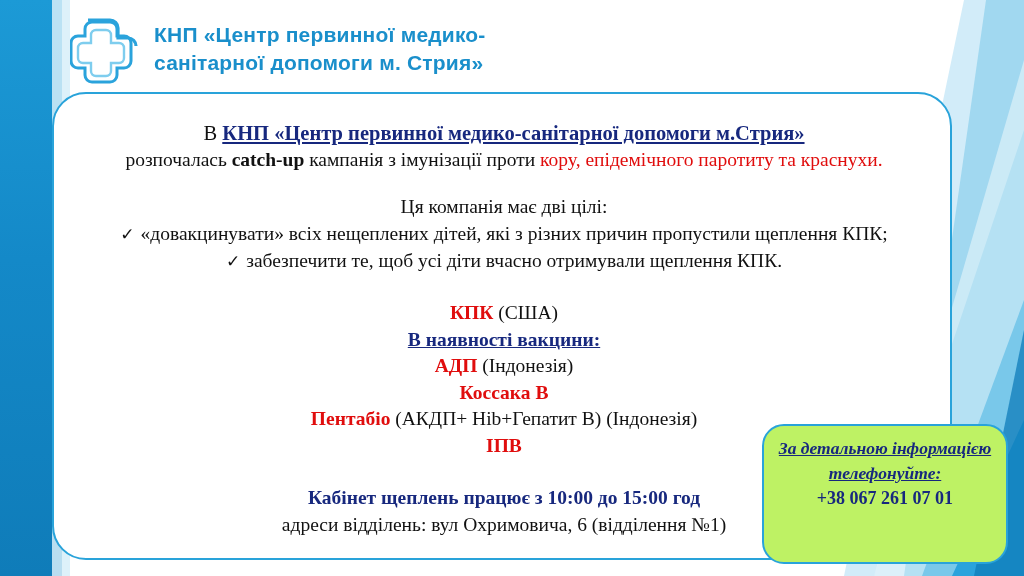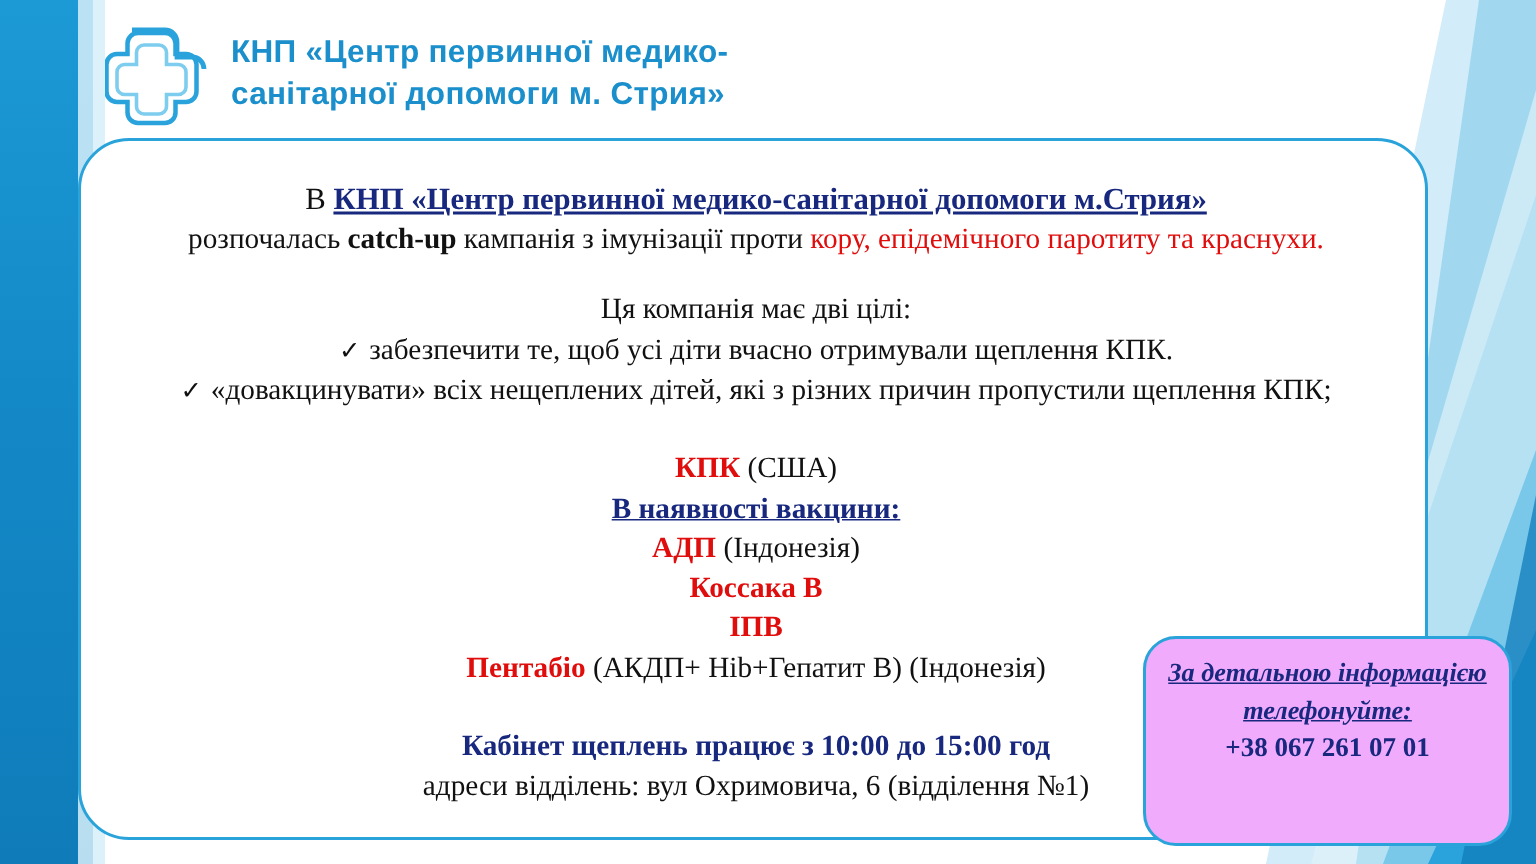--- a/index.html
+++ b/index.html
@@ -123,21 +123,21 @@
   }
 
   .vaccines .line { line-height: 1.36; }
 
   
   .contact-card {
     position: absolute;
     left: 762px; top: 424px;
     width: 246px;
     height: 140px;
-    background: #f0abfc;
+    background: #bef264;
     border: 2px solid #29a3da;
     border-radius: 22px;
     box-sizing: border-box;
     text-align: center;
     padding-top: 10px;
     color: #17287e;
     font-size: 17.5px;
     line-height: 1.42;
   }
   .contact-card .hdr {
@@ -196,45 +196,45 @@
     <p class="line">
       <span>розпочалась </span><span class="b">catch-up</span><span> кампанія з імунізації проти </span><span class="red">кору, епідемічного паротиту та краснухи.</span>
     </p>
 
     <div class="gap-md"></div>
 
     <p class="line">Ця компанія має дві цілі:</p>
 
     <ul class="bullets">
       <li>
+        <span class="chk">✓</span><span>«довакцинувати» всіх нещеплених дітей, які з різних причин пропустили щеплення КПК;</span>
+      </li>
+      <li>
         <span class="chk">✓</span><span>забезпечити те, щоб усі діти вчасно отримували щеплення КПК.</span>
       </li>
-      <li>
-        <span class="chk">✓</span><span>«довакцинувати» всіх нещеплених дітей, які з різних причин пропустили щеплення КПК;</span>
-      </li>
     </ul>
 
     <div class="gap-lg"></div>
 
     <div class="vaccines">
       <p class="line">
         <span class="b red">КПК</span><span> (США)</span>
       </p>
       <p class="line b u navy">В наявності вакцини:</p>
       <p class="line">
         <span class="b red">АДП</span><span> (Індонезія)</span>
       </p>
       <p class="line">
         <span class="b red">Коссака В</span><span></span>
       </p>
       <p class="line">
+        <span class="b red">Пентабіо</span><span> (АКДП+ Hib+Гепатит В) (Індонезія)</span>
+      </p>
+      <p class="line">
         <span class="b red">ІПВ</span><span></span>
-      </p>
-      <p class="line">
-        <span class="b red">Пентабіо</span><span> (АКДП+ Hib+Гепатит В) (Індонезія)</span>
       </p>
     </div>
 
     <div class="gap-lg"></div>
 
     <div>
       <p class="line b navy">Кабінет щеплень працює з 10:00 до 15:00 год</p>
       <p class="line">адреси відділень: вул Охримовича, 6 (відділення №1)</p>
     </div>
 

